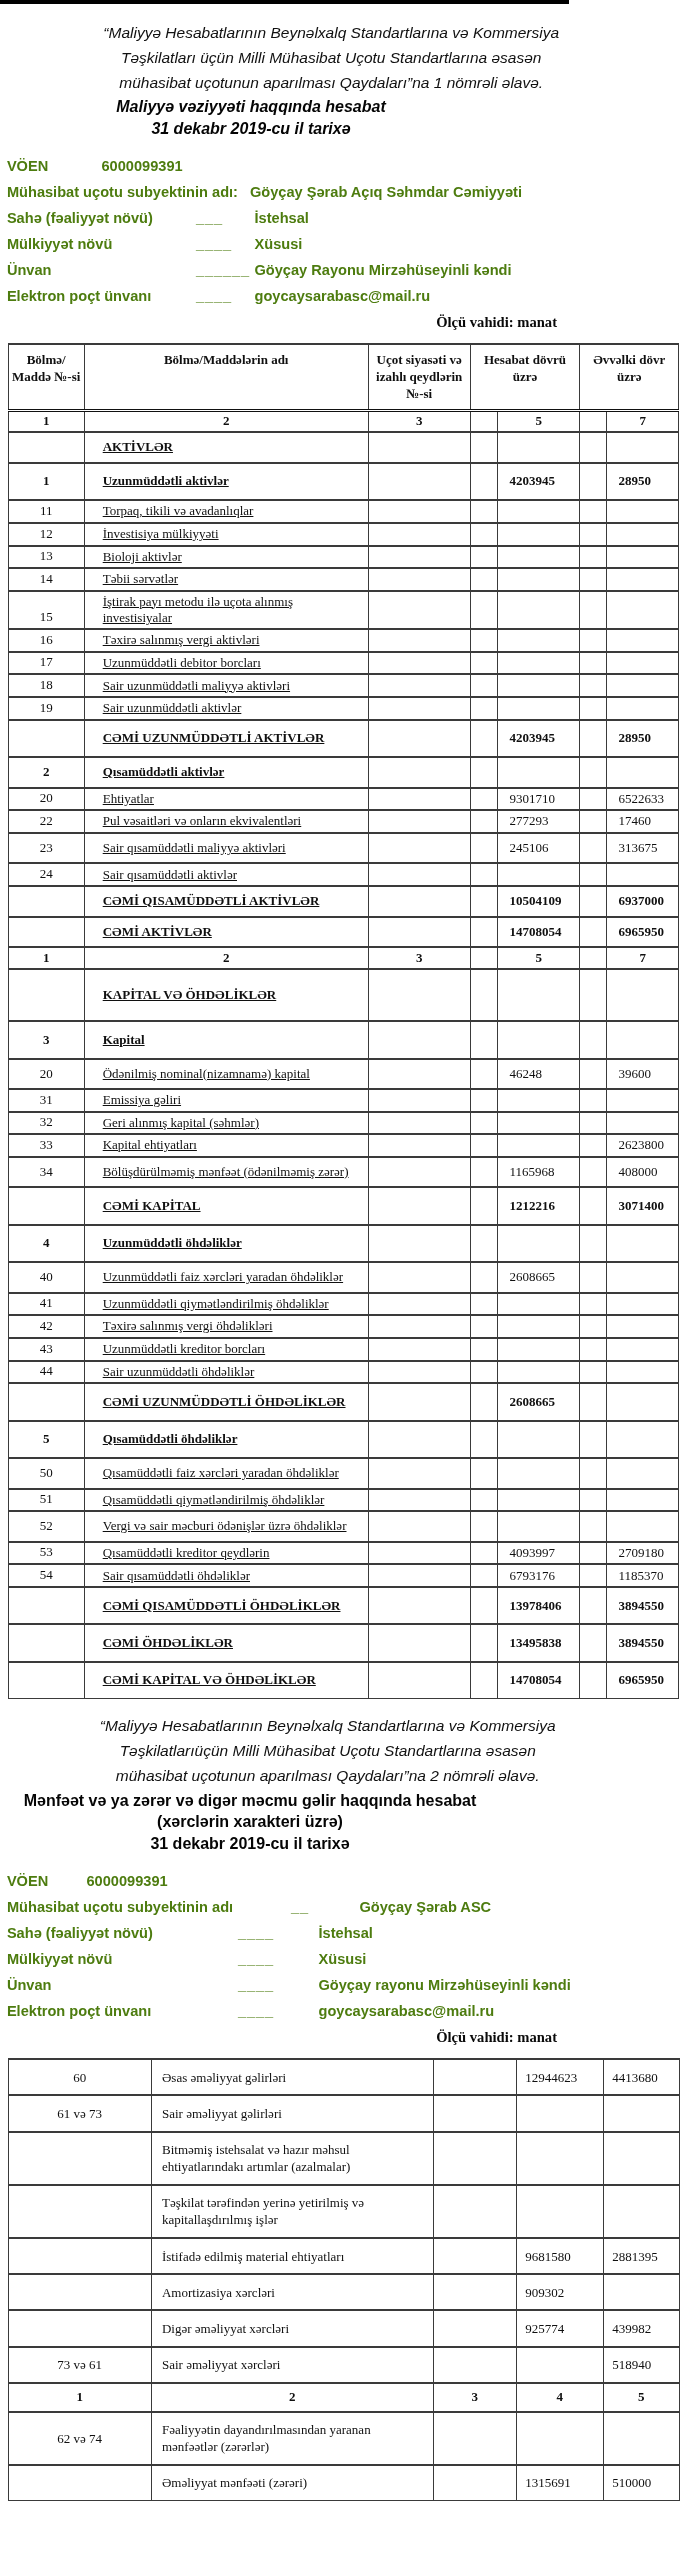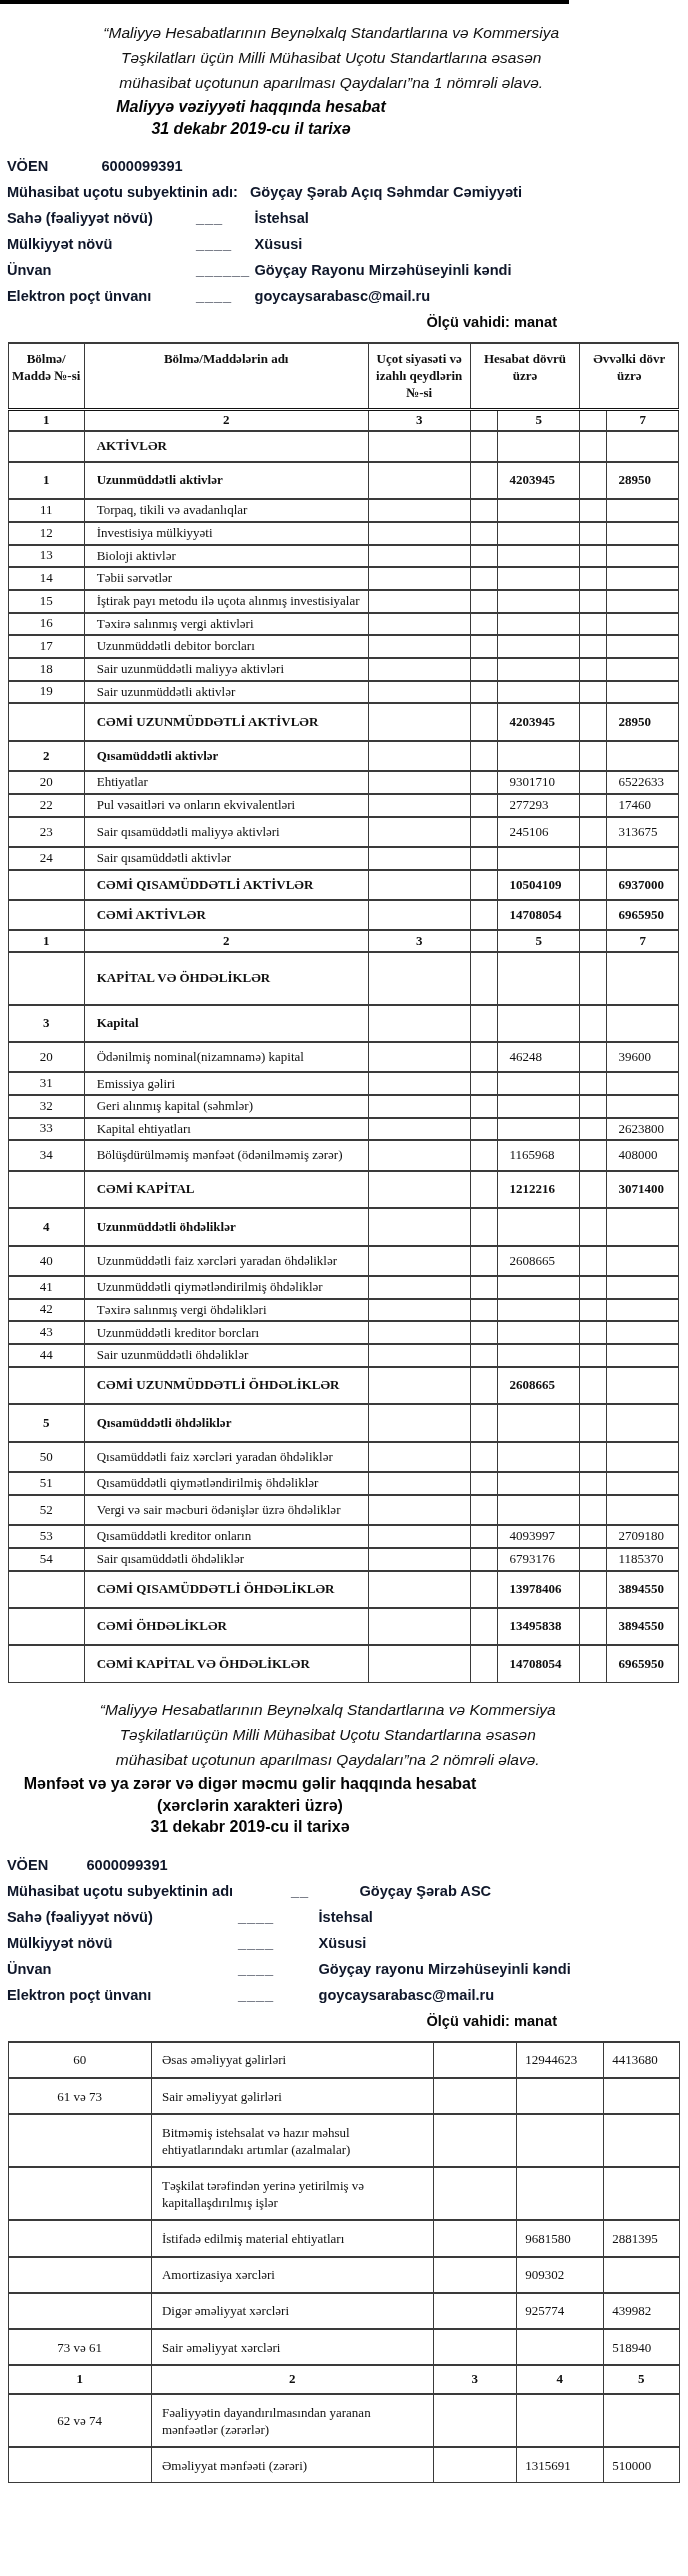--- a/index.html
+++ b/index.html
@@ -37,21 +37,21 @@
   .rep-title.italic{font-style:italic;}
   .rep-title.second{padding-right:69px;}
 
   
   .info{
     margin-top:13.8px;
     padding:0 6.9px;
     font-weight:bold;
     font-size:14.6px;
     line-height:26px;
-    color:#0f172a;
+    color:#4d7c0f;
   }
   .info-line{display:flex;align-items:baseline;}
   .info-line .lbl{flex:0 0 auto;white-space:nowrap;}
   .info-line .sep{flex:0 0 auto;letter-spacing:0.9px;}
   .info-line .val{flex:0 0 auto;padding-left:8.6px;white-space:nowrap;}
 
   
   .b1 .l0 .lbl{width:86px;}
   .b1 .l1 .lbl{margin-right:3.4px;}
   .b1 .l2 .lbl,.b1 .l3 .lbl,.b1 .l4 .lbl,.b1 .l5 .lbl{width:189px;}
@@ -64,20 +64,21 @@
   .b2 .l2 .lbl,.b2 .l3 .lbl,.b2 .l4 .lbl,.b2 .l5 .lbl{width:231px;}
   .b2 .l2 .sep,.b2 .l3 .sep,.b2 .l4 .sep,.b2 .l5 .sep{width:72px;}
 
   .unit-note{
     text-align:right;
     font-weight:bold;
     font-size:14.6px;
     padding-right:12px;
     margin-top:5.2px;
     margin-bottom:3.4px;
+    font-family:Liberation Serif, serif;
   }
 
   
   table{
     border-collapse:collapse;
     table-layout:fixed;
     margin:12px 0 0 7.7px;
     font-family:"Liberation Serif","DejaVu Serif",serif;
     font-size:13px;
     color:#101010;
@@ -98,21 +99,21 @@
     line-height:17px;
     font-size:13px;
     border-bottom:3.4px double #111;
   }
   td{
     padding:1.7px 4.3px;
     line-height:16.4px;
     vertical-align:middle;
   }
   .t1 td.num{text-align:center;vertical-align:bottom;padding-bottom:2.6px;}
-  .t1 td.name{padding-left:12px;}
+  .t1 td.name{padding-left:18px;text-decoration:underline;}
   .t1 td.val{text-align:left;padding-left:11.2px;}
   .t1 td.sp{padding:0;}
   tr.colnums td{font-weight:bold;text-align:center;padding:1.7px;line-height:16.4px;}
   tr.b td{font-weight:bold;}
   .t1 tr.p1 td{padding-top:6px;padding-bottom:6px;}
   .t1 tr.p2 td{padding-top:9.5px;padding-bottom:9.5px;}
   .t1 tr.p3 td{padding-top:17px;padding-bottom:17px;}
 
   .t2 td{padding:8.6px 5.2px;line-height:17px;}
   .t2 td.num{text-align:center;}
@@ -548,21 +549,21 @@
           <td class="num">52</td>
           <td class="name">Vergi və sair məcburi ödənişlər üzrə öhdəliklər</td>
           <td class="val"></td>
           <td class="sp"></td>
           <td class="val"></td>
           <td class="sp"></td>
           <td class="val"></td>
         </tr>
         <tr class="">
           <td class="num">53</td>
-          <td class="name">Qısamüddətli kreditor onların</td>
+          <td class="name">Qısamüddətli kreditor qeydlərin</td>
           <td class="val"></td>
           <td class="sp"></td>
           <td class="val">4093997</td>
           <td class="sp"></td>
           <td class="val">2709180</td>
         </tr>
         <tr class="">
           <td class="num">54</td>
           <td class="name">Sair qısamüddətli öhdəliklər</td>
           <td class="val"></td>

